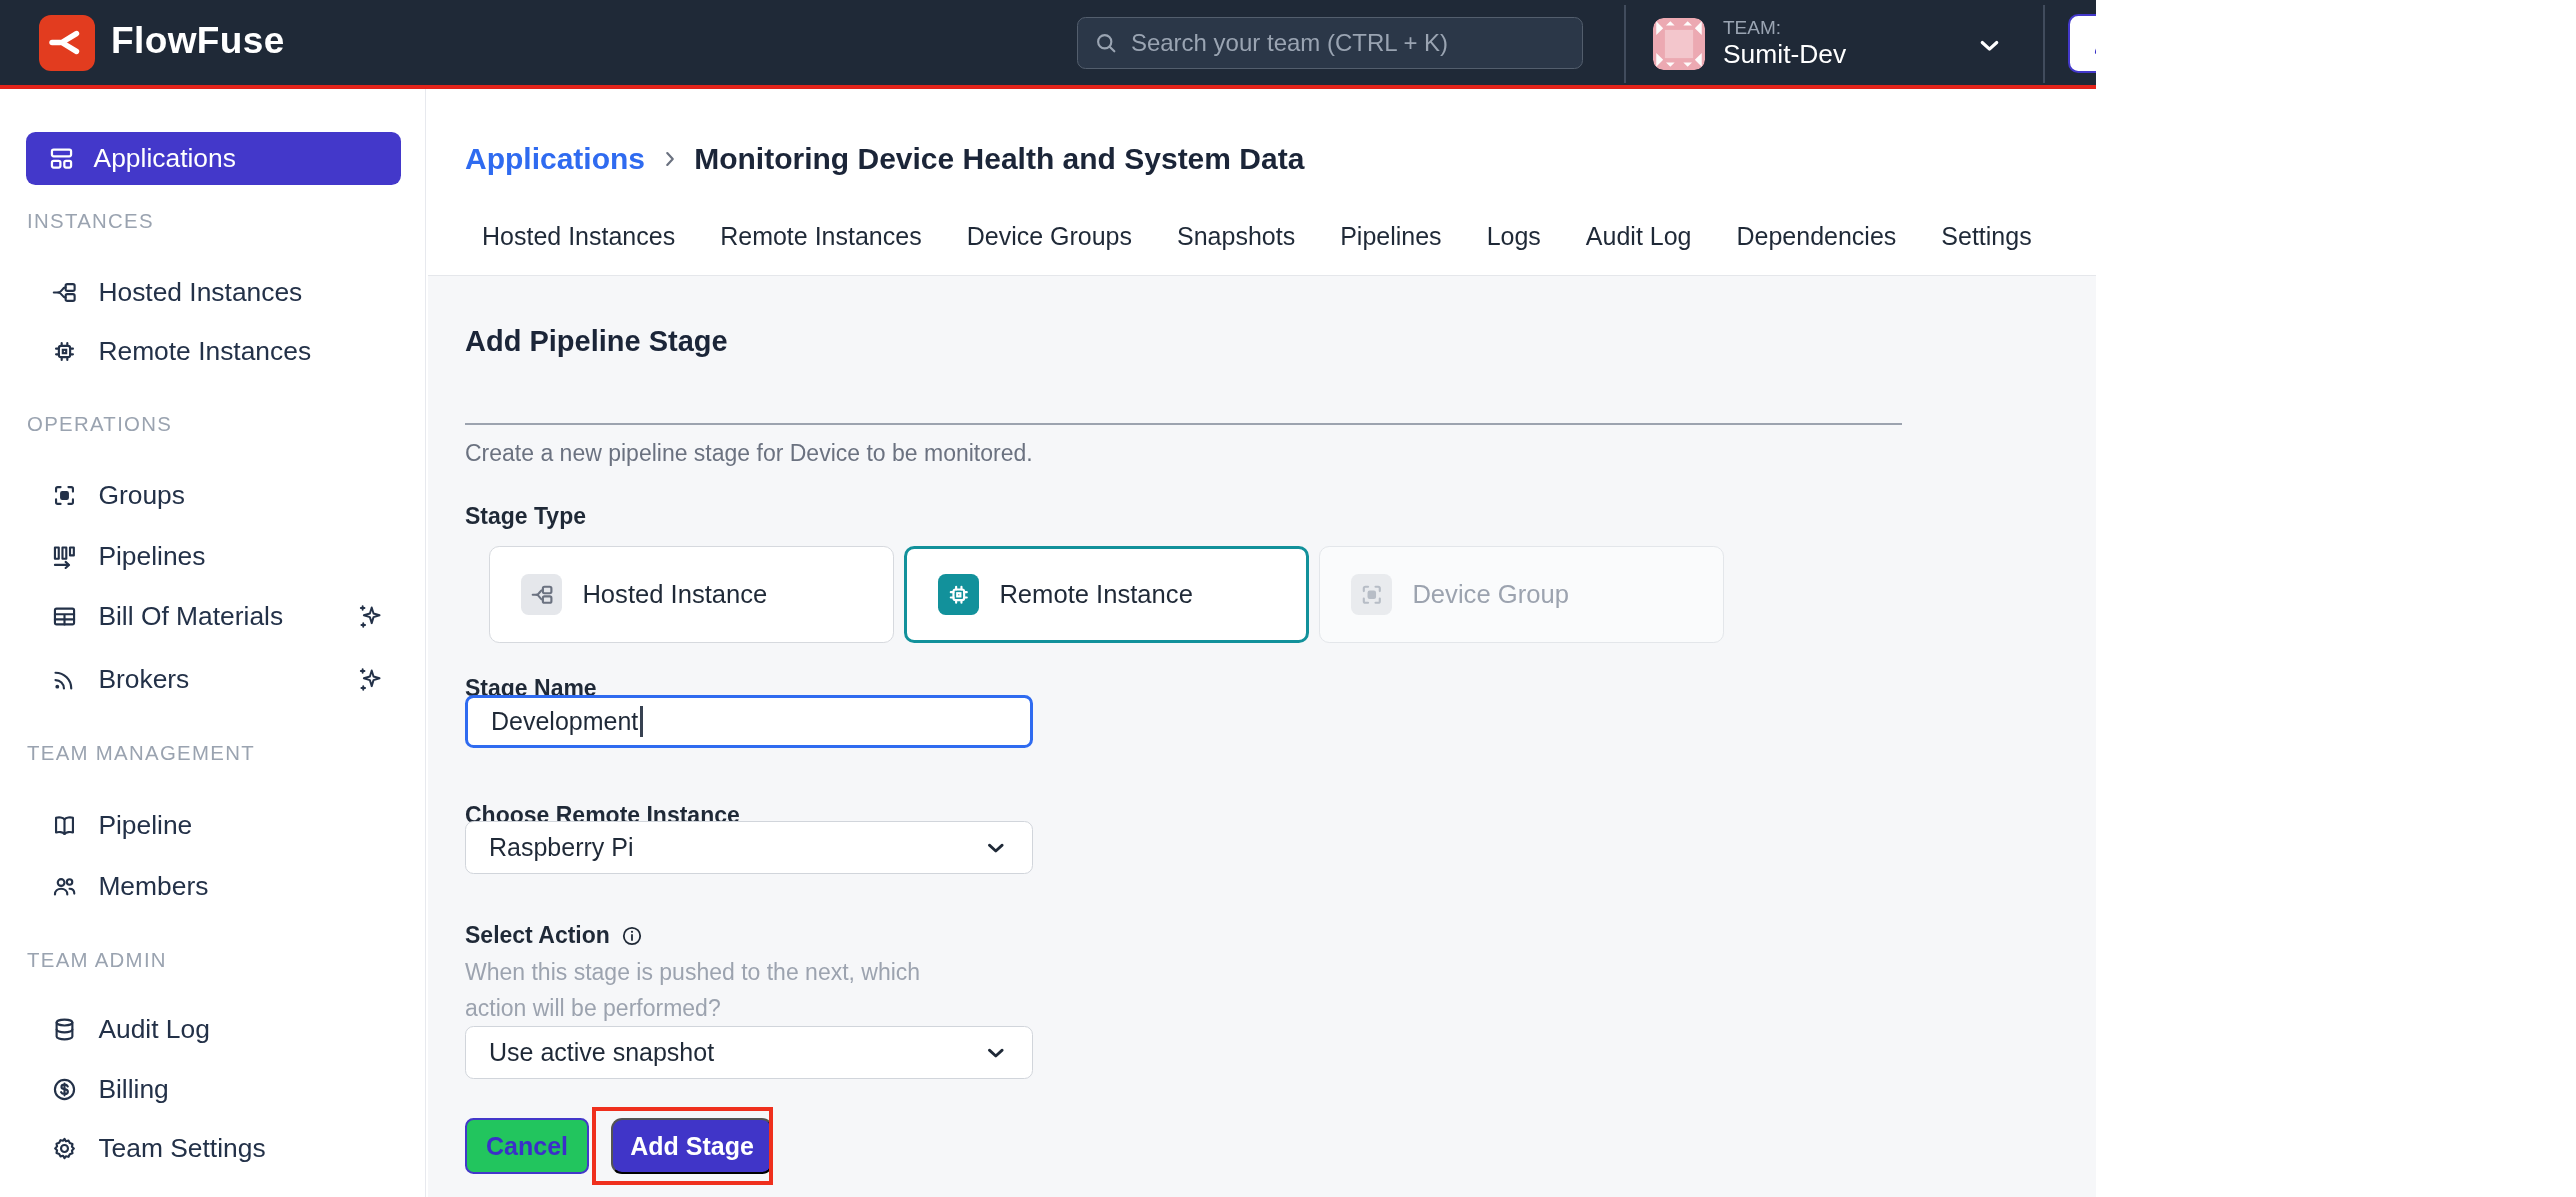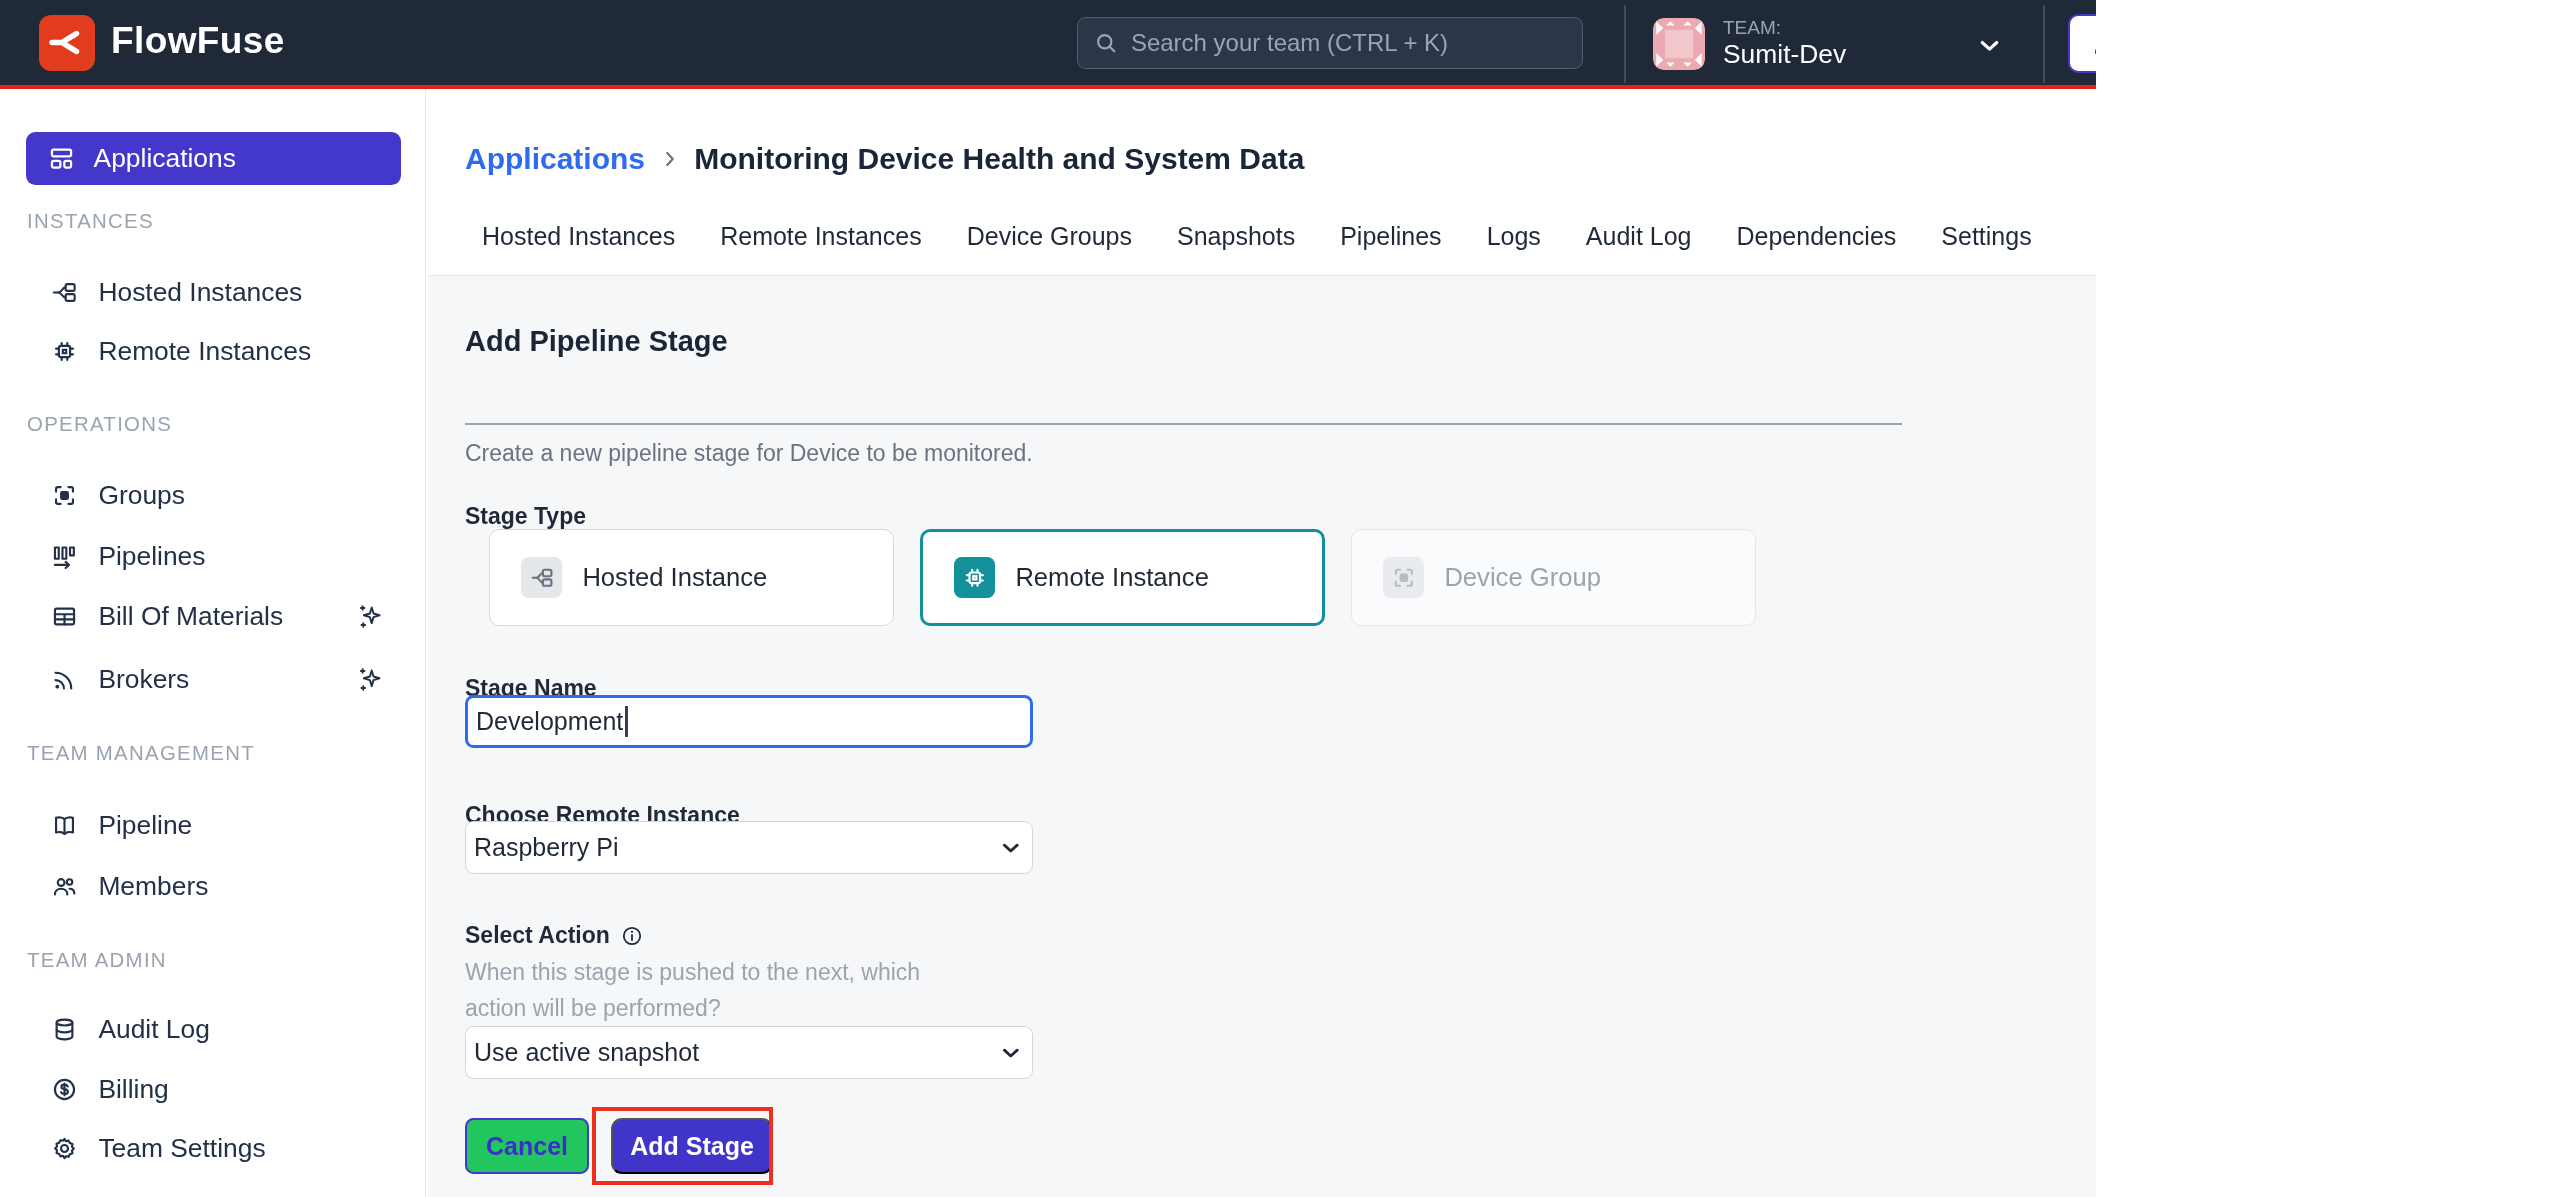--- a/index.html
+++ b/index.html
@@ -57,32 +57,32 @@
   .tabs { position:absolute; left:54px; top:133px; display:flex; gap:45px; font-size:25px; font-weight:500; color:#1f2937; }
   .tab { cursor:pointer; white-space:nowrap; }
 
   .panel { position:absolute; left:0; right:0; top:186px; bottom:0;
            background:#f6f7f9; border-top:1.7px solid #e5e7eb; }
   .form-title { position:absolute; left:37px; top:49px; font-size:29px; font-weight:bold; color:#1b2538; }
   .title-rule { position:absolute; left:37px; top:147px; width:1437px; height:1.7px; background:#9ca3af; }
   .form-desc { position:absolute; left:37px; top:164px; font-size:23px; color:#6b7280; }
   .field-label { position:absolute; left:37px; font-size:23px; font-weight:bold; color:#1f2937; }
 
-  .cards { position:absolute; left:37px; top:253px; display:flex; gap:26px;padding-left:24px; }
+  .cards { position:absolute; left:37px; top:270px; display:flex; gap:10px;padding-left:24px; }
   .card { width:405px; height:97px; background:#fff; border:1.7px solid #d6d9de; border-radius:10.2px;
           display:flex; align-items:center; gap:20.4px; padding:0 31px; font-size:25.6px; font-weight:500; color:#1f2937; }
   .card .cicon { width:41px; height:41px; border-radius:7.7px; background:#e5e7eb; color:#6b7280;
                  display:flex; align-items:center; justify-content:center; flex:0 0 auto; }
   .card.selected { border:3.4px solid #12919b; }
   .card.selected .cicon { background:#12919b; color:#fff; }
   .card.disabled { background:#fafbfc; border-color:#e3e6ea; color:#9ca3af; }
   .card.disabled .cicon { background:#e9ebee; color:#b7bdc6; }
 
   .fake-input { position:absolute; left:37px; width:568px; height:53px; background:#fff; border-radius:8.5px;
-                display:flex; align-items:center; padding:0 8px; font-size:25px; color:#1f2937; }
+                display:flex; align-items:center; padding:0 23px; font-size:25px; color:#1f2937; }
   .stage-input { top:419px; border:3.4px solid #2f6bf0; }
   .caret { width:2.6px; height:31px; background:#374151; margin-left:1.7px; }
   .selectbox { border:1.7px solid #d1d5db; justify-content:space-between; cursor:pointer; }
   .sel-remote { top:545px; }
   .sel-action { top:750px; }
   .helper { position:absolute; left:37px; width:511px; font-size:23px; color:#9ca3af; line-height:36px; }
   .label-row { position:absolute; left:37px; display:flex; align-items:center; gap:10.2px; }
   .label-row .lbl { font-size:23px; font-weight:bold; color:#1f2937; }
 
   .btn-row { position:absolute; left:37px; top:842px; display:flex; gap:13.6px; }

